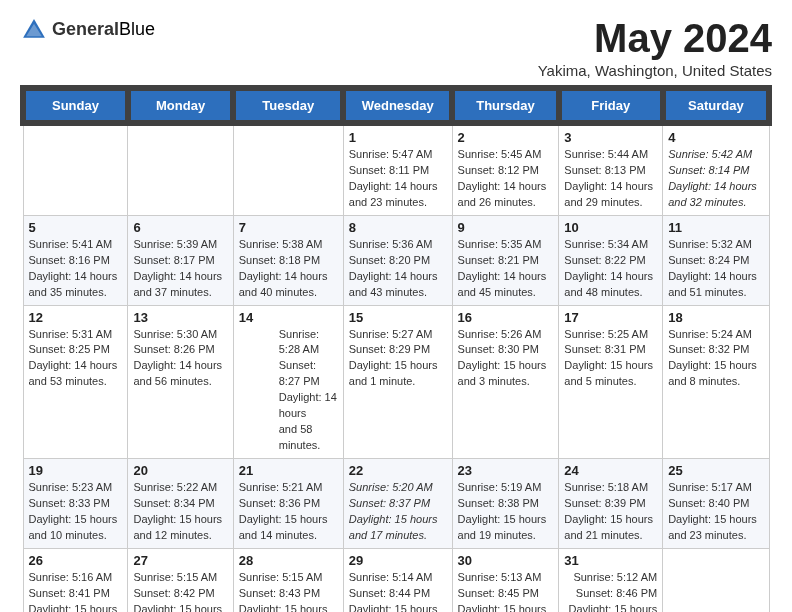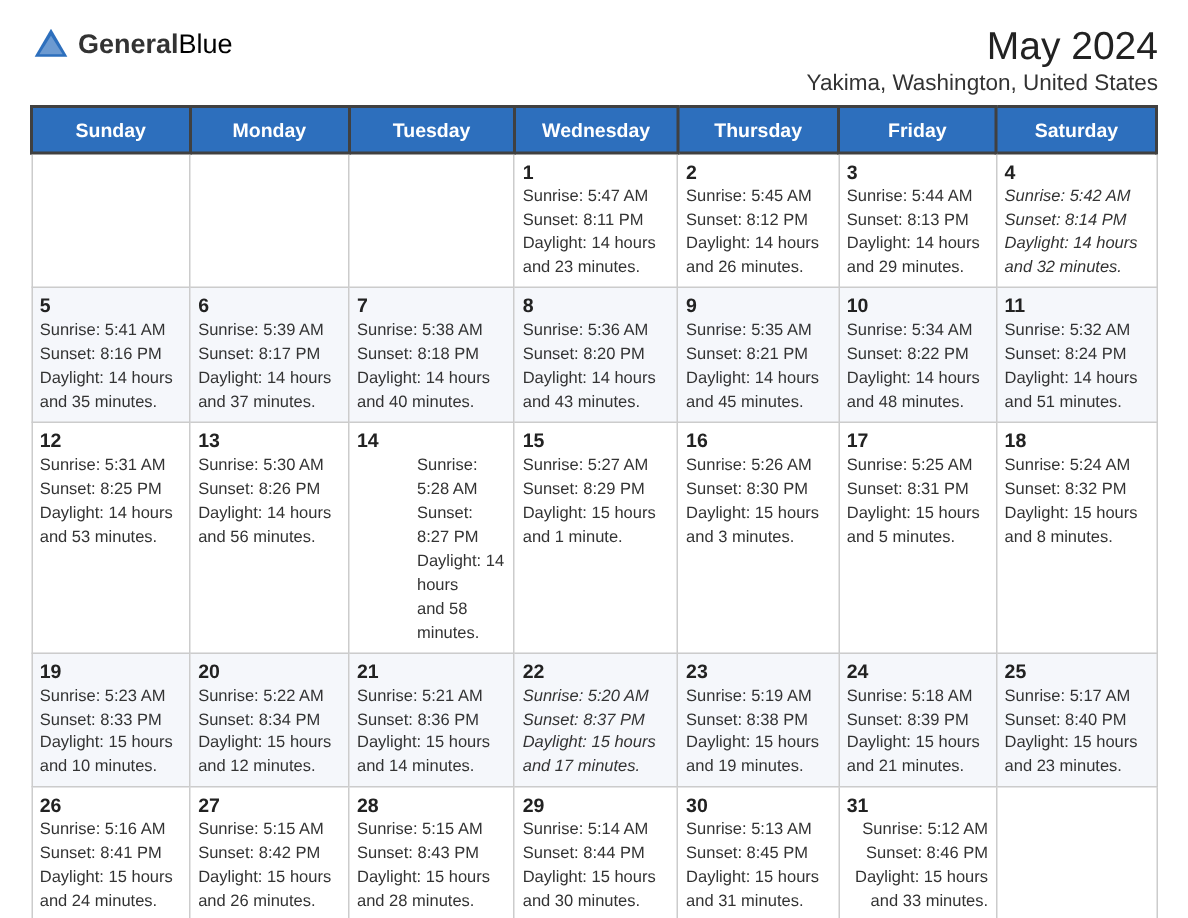--- a/index.html
+++ b/index.html
@@ -40,42 +40,42 @@
       color: #000000;
     }
     .logo-icon {
       width: 28px;
       height: 28px;
     }
     .title-block {
       text-align: right;
     }
     .main-title {
-      font-size: 26px;
-      font-weight: normal;
+      font-size: 40px;
+      font-weight: bold;
       color: #222;
       line-height: 1.1;
     }
     .subtitle {
       font-size: 15px;
       color: #333;
       margin-top: 2px;
     }
     .calendar {
       width: 100%;
       border-collapse: collapse;
       font-size: 11.5px;
     }
     .calendar thead tr th {
       background: #2d6fbd;
       color: #fff;
       padding: 7px 4px;
       font-size: 13px;
       font-weight: bold;
-      border: 2px solid #404040;
+      border: 6px solid #404040;
       text-align: center;
     }
     .calendar tbody tr td {
       border: 1px solid #ccc;
       vertical-align: top;
       padding: 4px 5px;
       width: 113px;
       min-height: 80px;
       background: #fff;
     }

